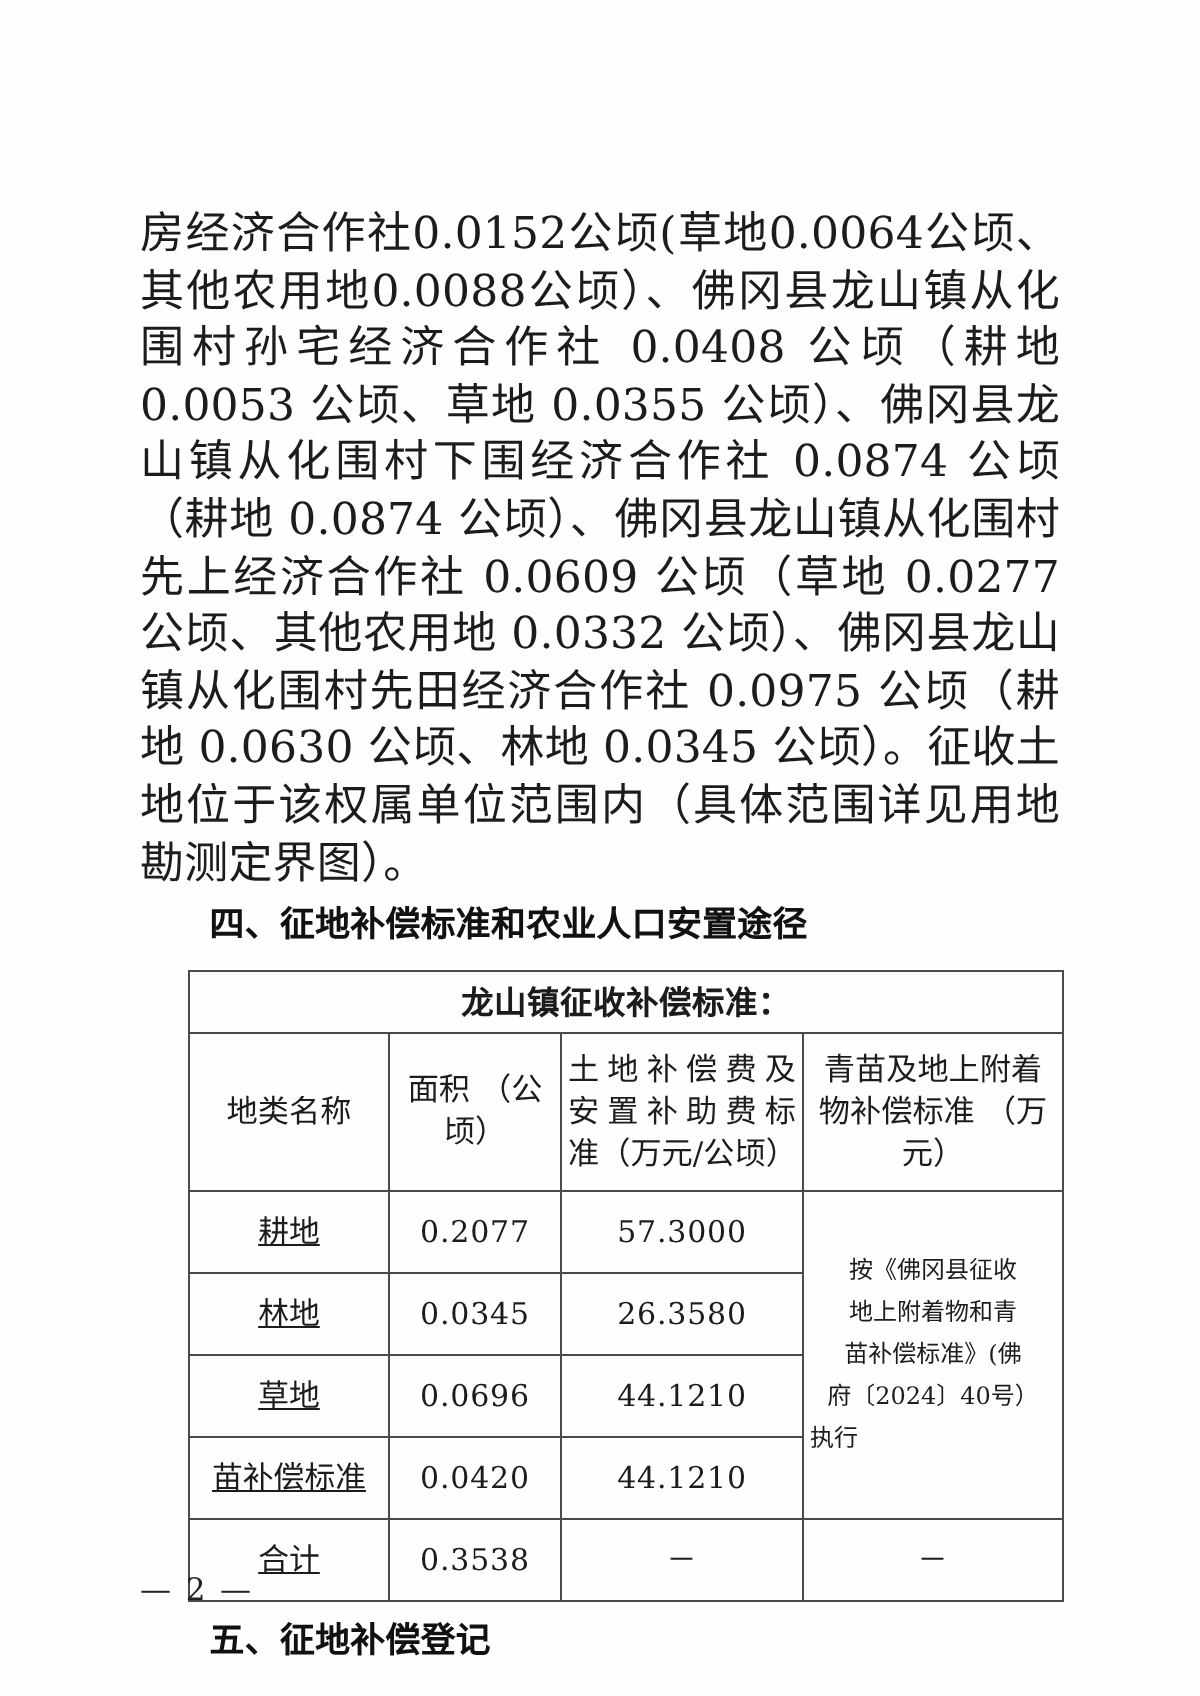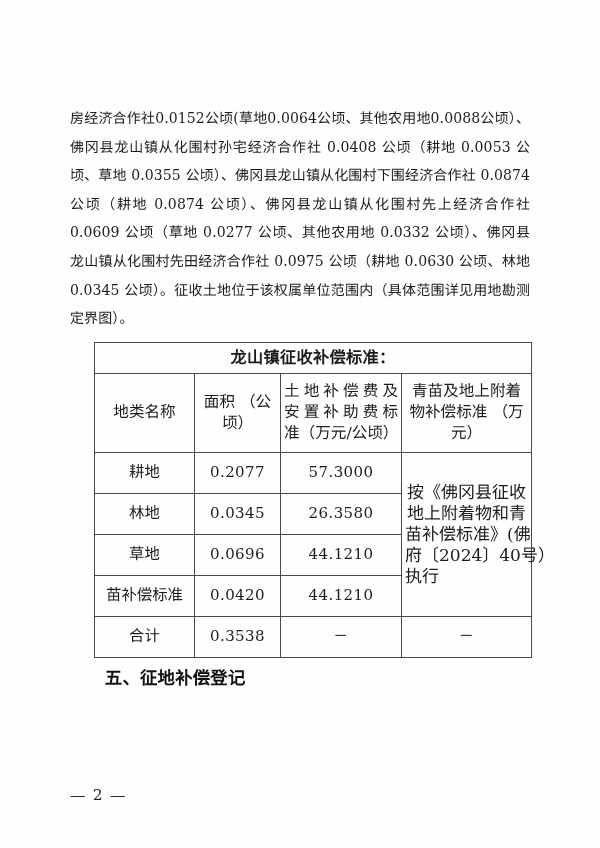--- a/index.html
+++ b/index.html
@@ -31,21 +31,21 @@
 
   .body-area {
     position: absolute;
     left: 70px;
     top: 104px;
     width: 460px;
   }
 
   
   .para {
-    font-size: 14px;
+    font-size: 22px;
     line-height: 28.6px;
     text-align: justify;
     text-justify: inter-ideograph;
     letter-spacing: 0.1px;
     margin: 0;
     color: #1c1c1c;
     text-indent: 0;
   }
   .para.indent {
     text-indent: 2em;
@@ -100,28 +100,28 @@
     line-height: 22px;
     height: 74px;
     padding: 3px 4px;
   }
   td.th .just {
     text-align: justify;
     text-align-last: justify;
     text-justify: inter-ideograph;
     display: block;
   }
-  td.data-row-label { height: 36px; }
+  td.data-row-label { height: 36px; text-decoration: underline; }
   td.num {
     font-family: "DejaVu Serif", "Liberation Serif", serif;
     letter-spacing: 0.4px;
     font-size: 15px;
   }
   td.merged-note {
-    font-size: 17px;
+    font-size: 12px;
     line-height: 22.5px;
     padding: 4px 5px;
     text-align: center;
   }
   td.merged-note .ln { display: block; white-space: nowrap; }
   td.merged-note .ln.center { text-align: left; }
   .dash { font-size: 15px; }
 
   
   col.c1 { width: 100px; }
@@ -144,20 +144,21 @@
 <body>
 
 <div class="page">
 
   <div class="body-area">
 
     <p class="para">房经济合作社0.0152公顷(草地0.0064公顷、其他农用地0.0088公顷）、佛冈县龙山镇从化围村孙宅经济合作社 0.0408 公顷（耕地 0.0053 公顷、草地 0.0355 公顷）、佛冈县龙山镇从化围村下围经济合作社 0.0874 公顷（耕地 0.0874 公顷）、佛冈县龙山镇从化围村先上经济合作社 0.0609 公顷（草地 0.0277 公顷、其他农用地 0.0332 公顷）、佛冈县龙山镇从化围村先田经济合作社 0.0975 公顷（耕地 0.0630 公顷、林地 0.0345 公顷）。征收土地位于该权属单位范围内（具体范围详见用地勘测定界图）。</p>
 
     <div class="spacer-2"></div>
 
+    <p class="heading">四、征地补偿标准和农业人口安置途径</p>
 
 
     <div class="table-wrap">
       <table class="comp-table">
         <colgroup>
           <col class="c1">
             <col class="c2">
             <col class="c3">
             <col class="c4">
         </colgroup>

